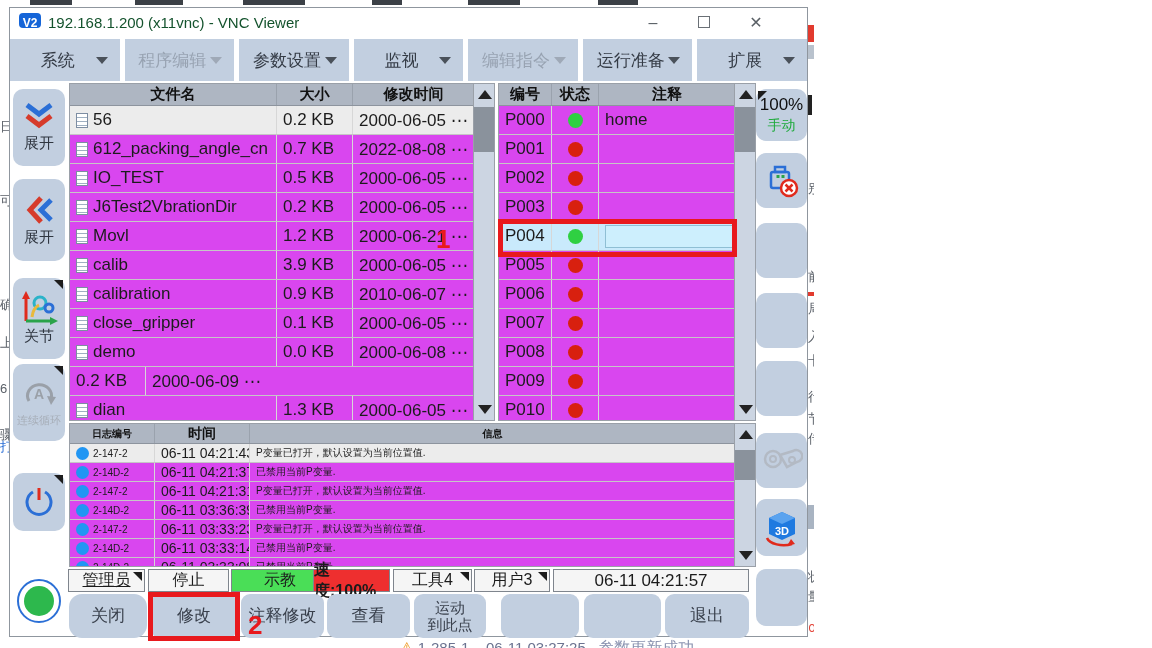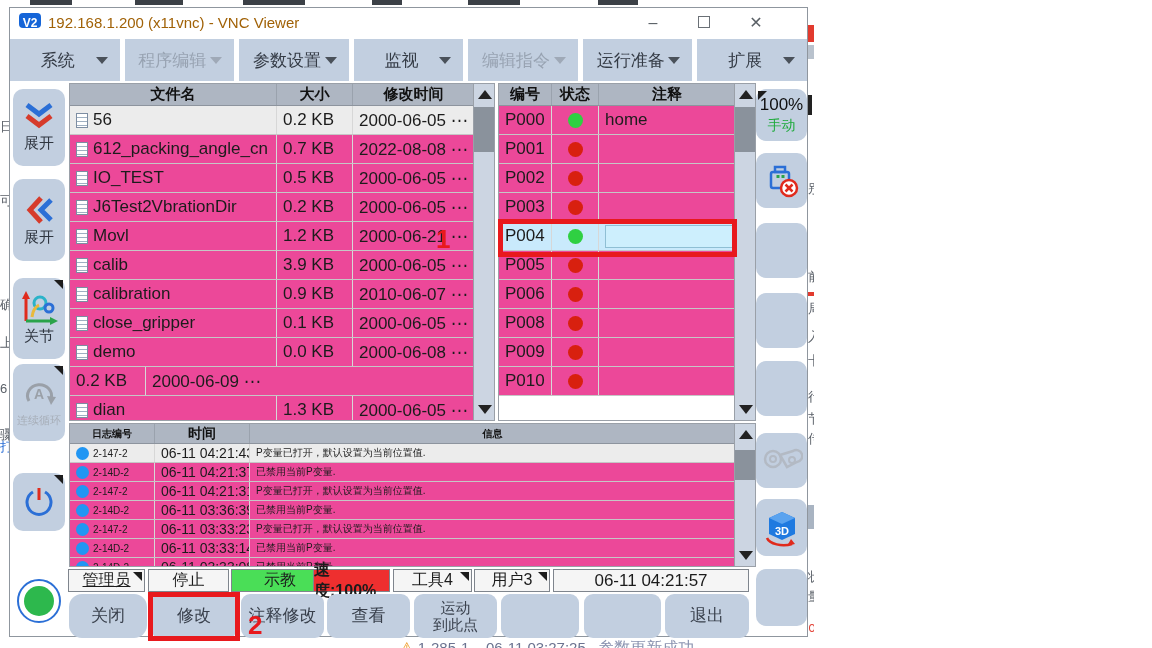--- a/index.html
+++ b/index.html
@@ -11,21 +11,21 @@
   .frag { position:absolute; color:#5a6068; font-size:13px; overflow:hidden; }
   .topdash { position:absolute; top:0; height:5px; background:#3c4147; }
   .edge-strip { position:absolute; left:808px; top:0; width:6px; height:648px; overflow:hidden; }
 
   
   .window { position:absolute; left:9px; top:7px; width:799px; height:630px;
     background:#ffffff; border:1px solid #8f969e; }
   .titlebar { position:absolute; left:0; top:0; width:100%; height:31px; background:#fff; }
   .vnc-logo { position:absolute; left:9px; top:5px; width:22px; height:15px; background:#1565d8;
     border-radius:4px; color:#fff; font-size:12px; font-weight:bold; text-align:center; line-height:21px; }
-  .win-title { position:absolute; left:38px; top:6px; font-size:15px; color:#a16207; }
+  .win-title { position:absolute; left:38px; top:6px; font-size:15px; color:#14532d; }
   .winbtn { position:absolute; top:2px; width:26px; height:26px; text-align:center; line-height:26px;
     color:#5a6066; font-size:16px; }
   .winbtn .sq { display:inline-block; width:12px; height:12px; border:1.5px solid #6a7076; }
 
   
   .menubar { position:absolute; left:0; top:31px; width:100%; height:42px; background:#fff;
     display:flex; gap:5px; }
   .menu-item { flex:1; background:#c2cfe0; position:relative; display:flex; align-items:center;
     justify-content:center; font-size:17px; color:#343b45; }
   .menu-item .mlabel { margin-right:14px; }
@@ -48,21 +48,21 @@
   .servo-dot { width:30px; height:30px; border-radius:50%; background:#2db84d; }
 
   .rsb-line1 { font-size:17px; color:#101010; }
   .rsb-line2 { font-size:14px; color:#1faa3c; }
 
   
   .table { position:absolute; background:#fff; border:1px solid #9aa0a8; overflow:hidden; }
   .thead { display:flex; background:#aeb6c2; border-bottom:1px solid #8d949e; }
   .th { font-weight:bold; font-size:15px; color:#111; display:flex; align-items:center;
     justify-content:center; border-right:1px solid #9aa2ad; }
-  .tr { display:flex; border-bottom:1px solid #c6c6c6; background:#ec4899; }
+  .tr { display:flex; border-bottom:1px solid #c6c6c6; background:#d946ef; }
   .tr.alt { background:#ececec; }
   .tr.hl { background:#c9eafc; }
   .td { font-size:17px; color:#1c1c1c; display:flex; align-items:center; padding-left:6px;
     border-right:1px solid #d7d7d7; overflow:hidden; white-space:nowrap; }
   .ft .th,.ft .td { height:100%; }
   .ft .c1 { width:207px; } .ft .c2 { width:76px; } .ft .c3 { width:121px; border-right:none; }
   .pt .c1 { width:53px; } .pt .c2 { width:47px; justify-content:center; padding-left:0; }
   .pt .c3 { width:136px; border-right:none; }
   .lt .c1 { width:85px; font-size:10px; } .lt .c2 { width:95px; font-size:14px; }
   .lt .c3 { width:485px; font-size:10px; border-right:none; }
@@ -355,20 +355,27 @@
           <div class="td c3"></div>
         </div>
         <div class="tr">
           <div class="td c1">P006</div>
           <div class="td c2">
             <span class="dot red"></span>
           </div>
           <div class="td c3"></div>
         </div>
         <div class="tr">
+          <div class="td c1">P007</div>
+          <div class="td c2">
+            <span class="dot red"></span>
+          </div>
+          <div class="td c3"></div>
+        </div>
+        <div class="tr">
           <div class="td c1">P008</div>
           <div class="td c2">
             <span class="dot red"></span>
           </div>
           <div class="td c3"></div>
         </div>
         <div class="tr">
           <div class="td c1">P009</div>
           <div class="td c2">
             <span class="dot red"></span>
@@ -445,21 +452,21 @@
   <div class="status-box green" style="left:221px;width:98px;">示教</div>
   <div class="status-box red" style="left:303px;width:77px;">速度:100%</div>
   <div class="status-box corner-tr" style="left:383px;width:79px;">工具4</div>
   <div class="status-box corner-tr" style="left:464px;width:76px;">用户3</div>
   <div class="status-box" style="left:543px;width:196px;font-size:17px;">06-11 04:21:57</div>
 
   <div class="btn" style="left:59px;width:78px;border-radius:13px;">关闭</div>
   <div class="btn" style="left:141px;width:86px;">修改</div>
   <div class="btn" style="left:231px;width:83px;">注释修改</div>
   <div class="btn" style="left:317px;width:83px;">查看</div>
-  <div class="btn" style="left:404px;width:83px;">
+  <div class="btn" style="left:404px;width:72px;">
     <span class="small">运动</span>
     <span class="small">到此点</span>
   </div>
   <div class="btn" style="left:491px;width:78px;"></div>
   <div class="btn" style="left:574px;width:77px;"></div>
   <div class="btn" style="left:655px;width:84px;">退出</div>
 
   <div class="side-btn corner-tl" style="left:746px;top:81px;width:51px;height:52px;">
     <span class="rsb-line1">100%</span>
     <span class="rsb-line2">手动</span>

